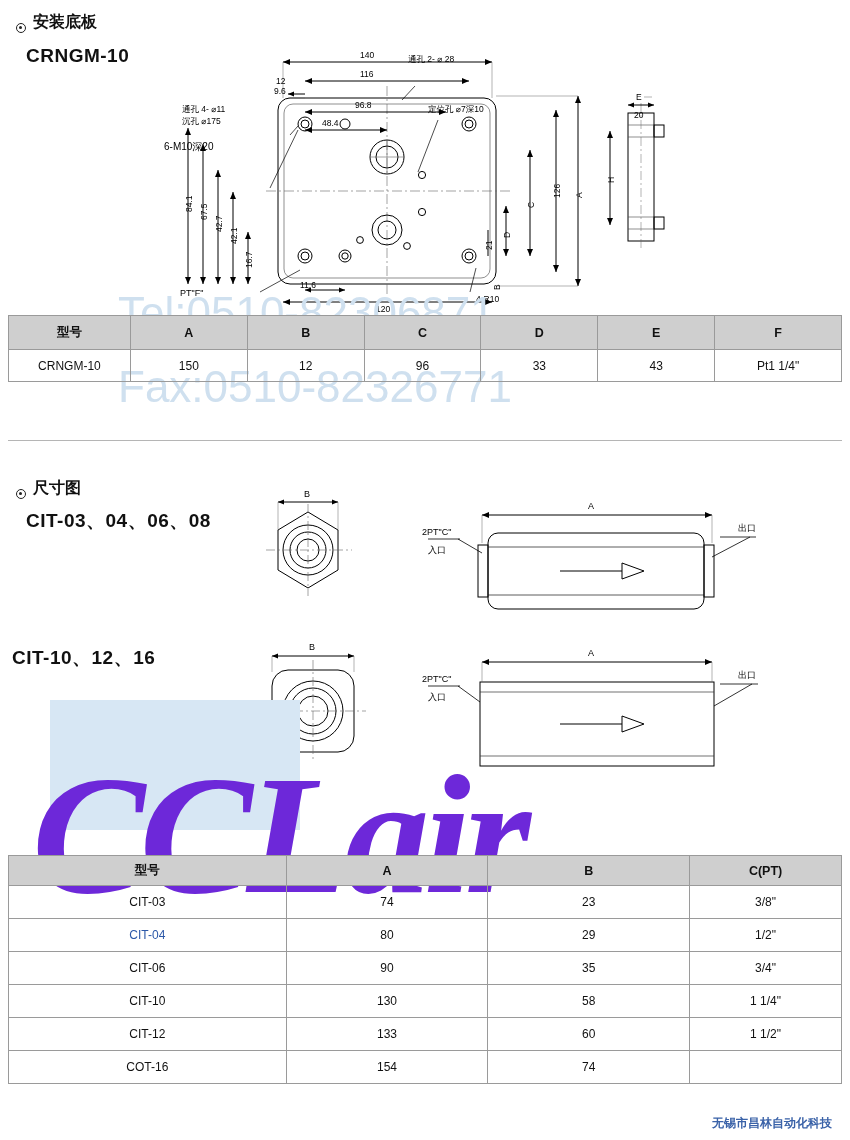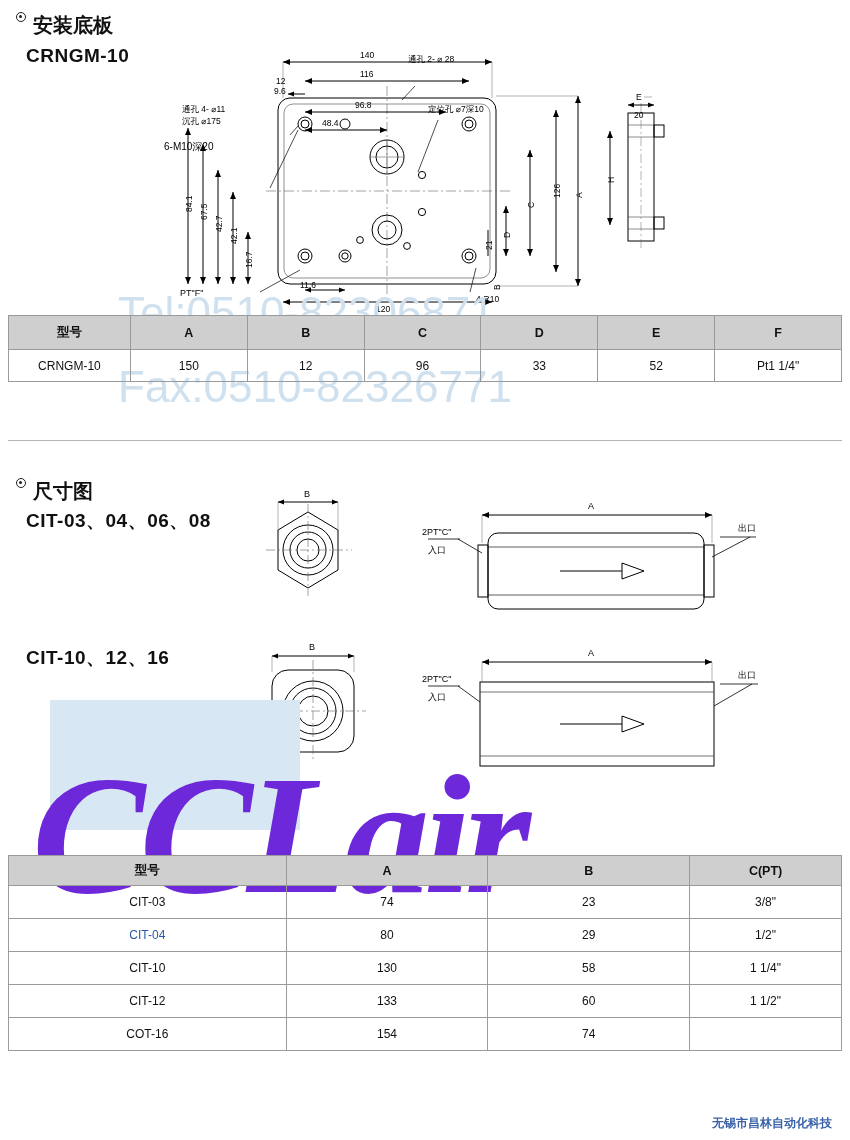--- a/index.html
+++ b/index.html
@@ -11,23 +11,23 @@
     background: #ffffff;
     font-family: "Liberation Sans", sans-serif;
     color: #111;
     overflow: hidden;
   }
 
   
   .sec-head {
     position: absolute;
     display: flex;
-    align-items: flex-start;
+    align-items: flex-end;
     gap: 7px;
-    font-size: 20px;
+    font-size: 16px;
     font-weight: bold;
   }
   .bullet {
     width: 10px; height: 10px;
     border: 1.6px solid #222;
     border-radius: 50%;
     position: relative;
     flex: 0 0 auto;
   }
   .bullet::after {
@@ -351,34 +351,34 @@
       <th>F</th>
     </tr>
   </thead>
   <tbody>
     <tr>
       <td>CRNGM-10</td>
       <td>150</td>
       <td>12</td>
       <td>96</td>
       <td>33</td>
-      <td>52</td>
+      <td>43</td>
       <td>Pt1 1/4"</td>
     </tr>
   </tbody>
 </table>
 
 <div class="rule" style="top:440px;"></div>
 
 <div class="sec-head" style="left:16px; top:478px;">
   <span class="bullet"></span>
   <span>尺寸图</span>
 </div>
 <div class="model-title" style="left:26px; top:508px;">CIT-03、04、06、08</div>
-<div class="model-title" style="left:26px; top:645px;">CIT-10、12、16</div>
+<div class="model-title" style="left:12px; top:645px;">CIT-10、12、16</div>
 
 <div class="dwg" style="left:248px; top:490px;">
 <svg width="120" height="125" viewBox="0 0 120 125">
   <g stroke="#000" fill="none" stroke-width="1">
     <polygon points="30,40 60,22 90,40 90,80 60,98 30,80"></polygon>
     <circle cx="60" cy="60" r="25"></circle>
     <circle cx="60" cy="60" r="18"></circle>
     <circle cx="60" cy="60" r="11"></circle>
     <line x1="18" y1="60" x2="104" y2="60" stroke="#666" stroke-width=".6" stroke-dasharray="9 3 2 3"></line>
     <line x1="60" y1="14" x2="60" y2="106" stroke="#666" stroke-width=".6" stroke-dasharray="9 3 2 3"></line>
@@ -495,20 +495,26 @@
       <td>23</td>
       <td>3/8"</td>
     </tr>
     <tr>
       <td class="hi">CIT-04</td>
       <td>80</td>
       <td>29</td>
       <td>1/2"</td>
     </tr>
     <tr>
+      <td>CIT-06</td>
+      <td>90</td>
+      <td>35</td>
+      <td>3/4"</td>
+    </tr>
+    <tr>
       <td>CIT-10</td>
       <td>130</td>
       <td>58</td>
       <td>1 1/4"</td>
     </tr>
     <tr>
       <td>CIT-12</td>
       <td>133</td>
       <td>60</td>
       <td>1 1/2"</td>

